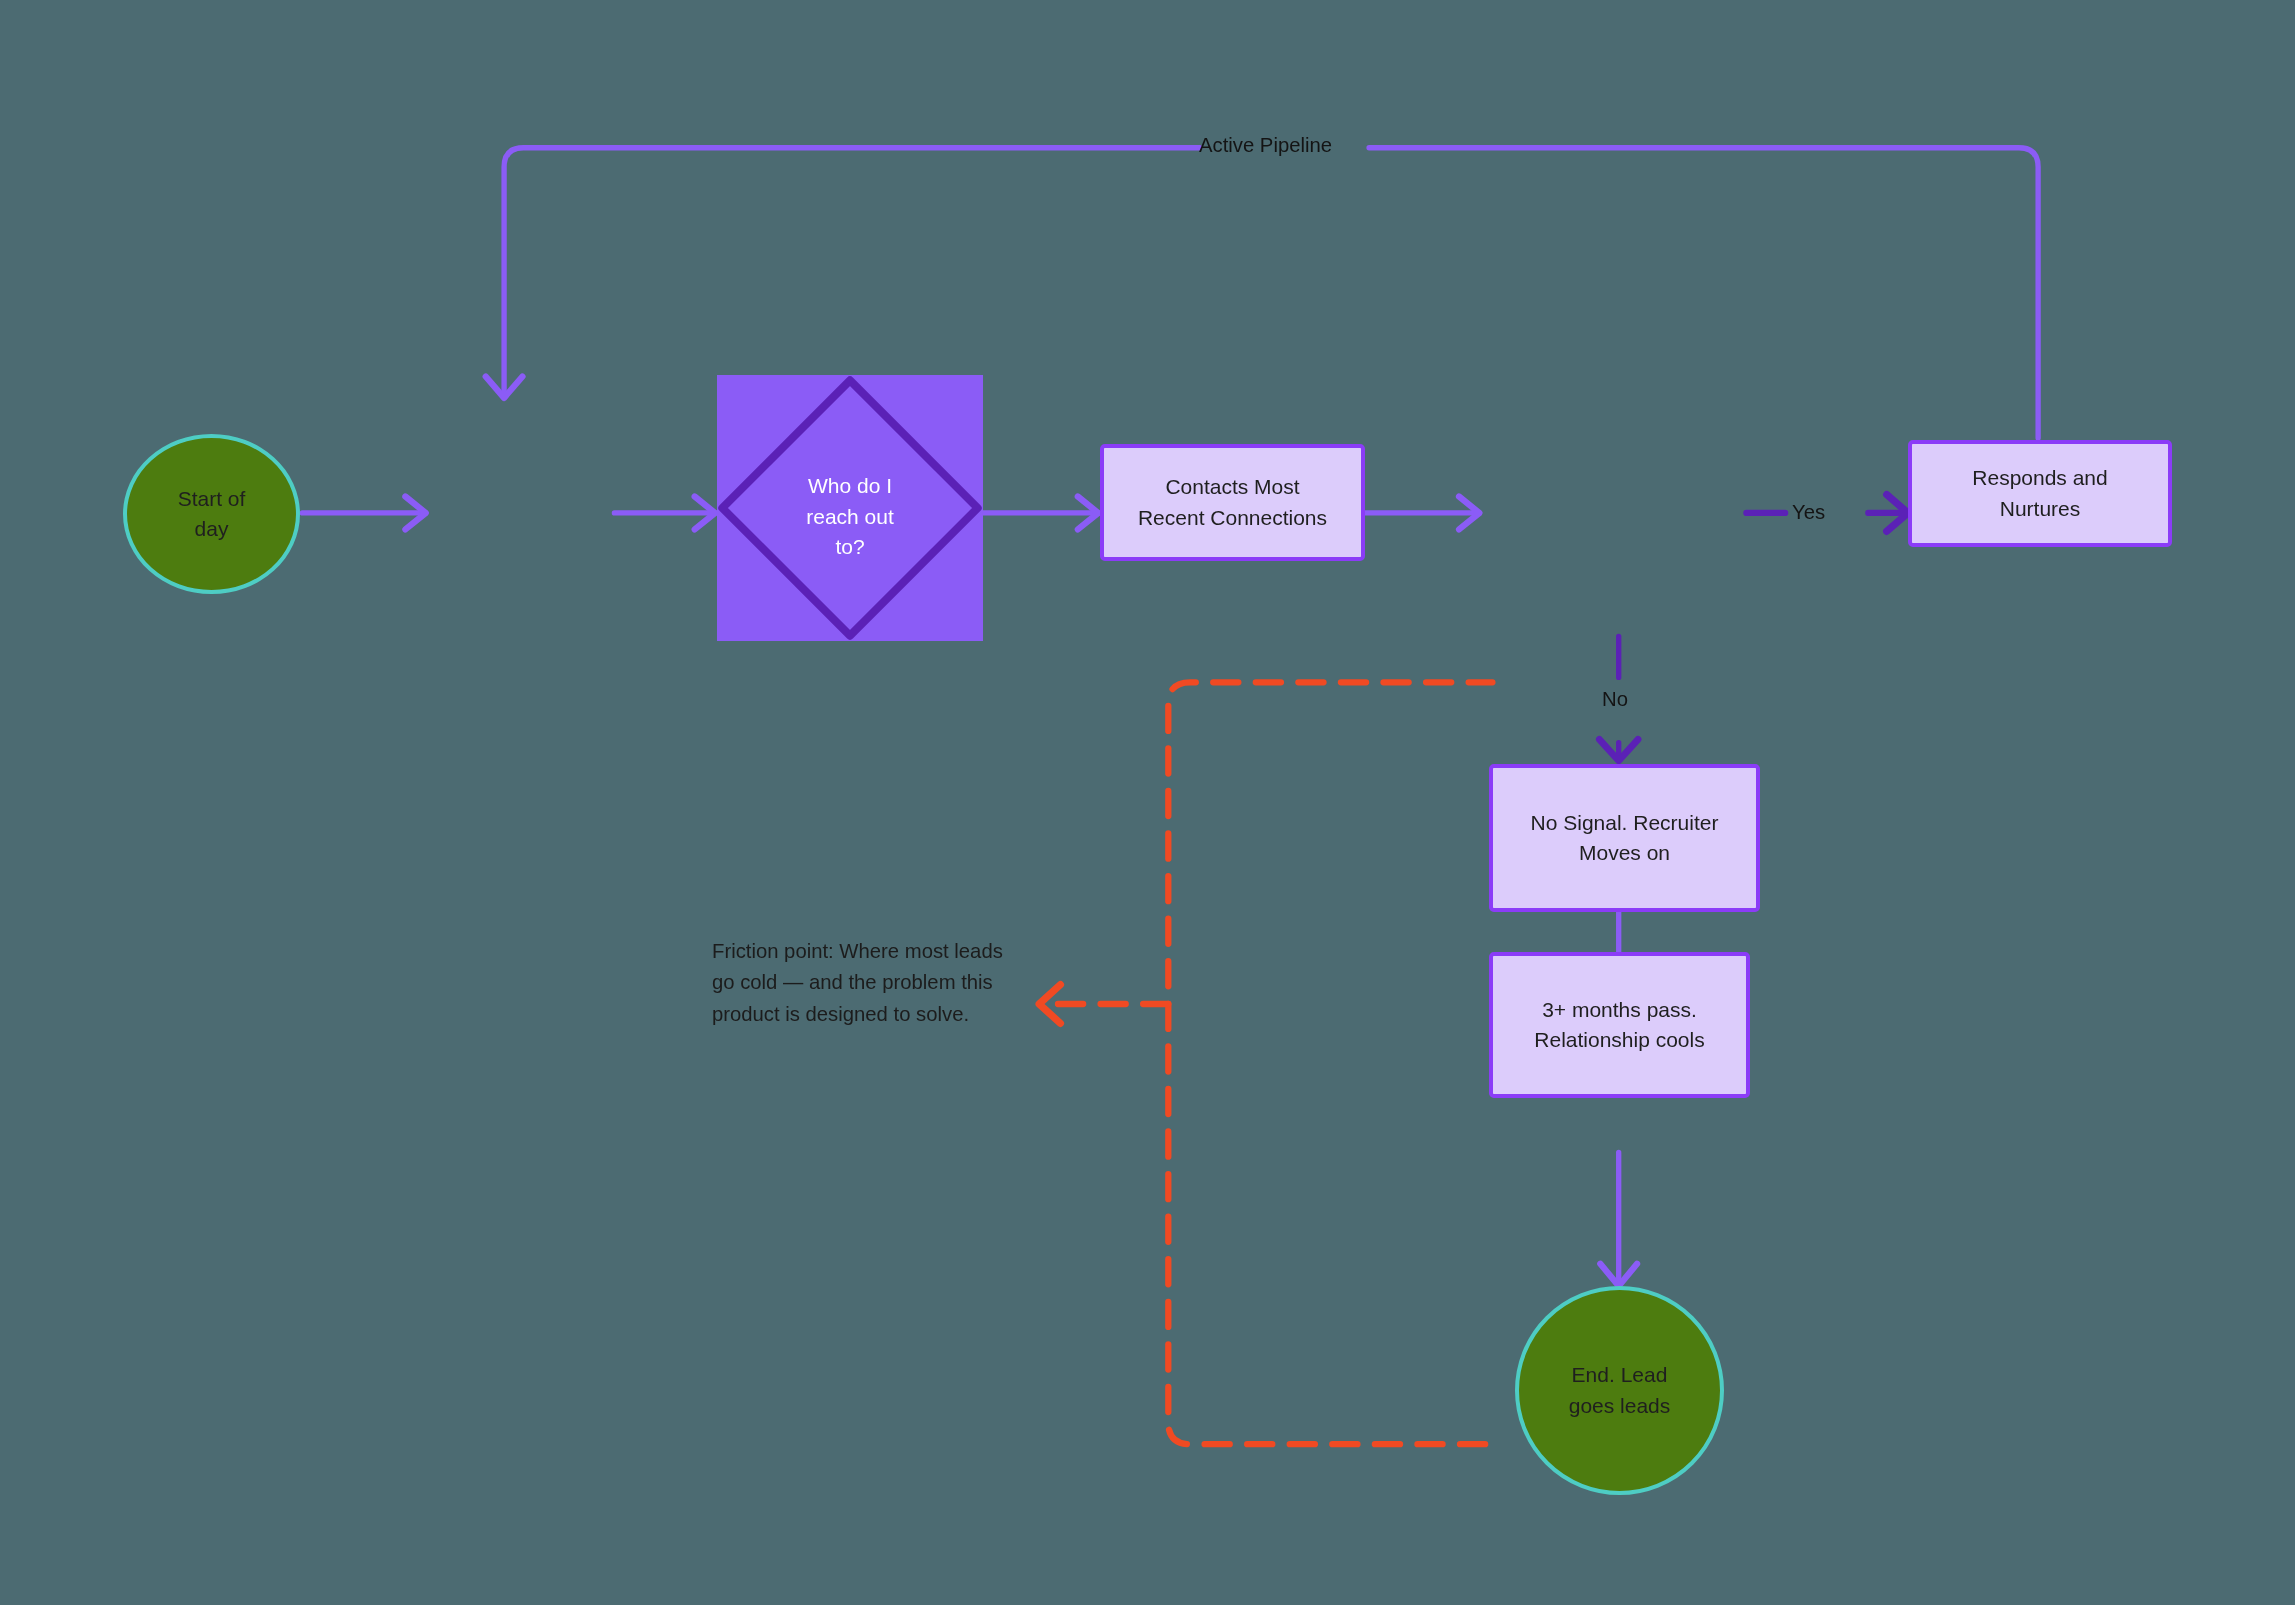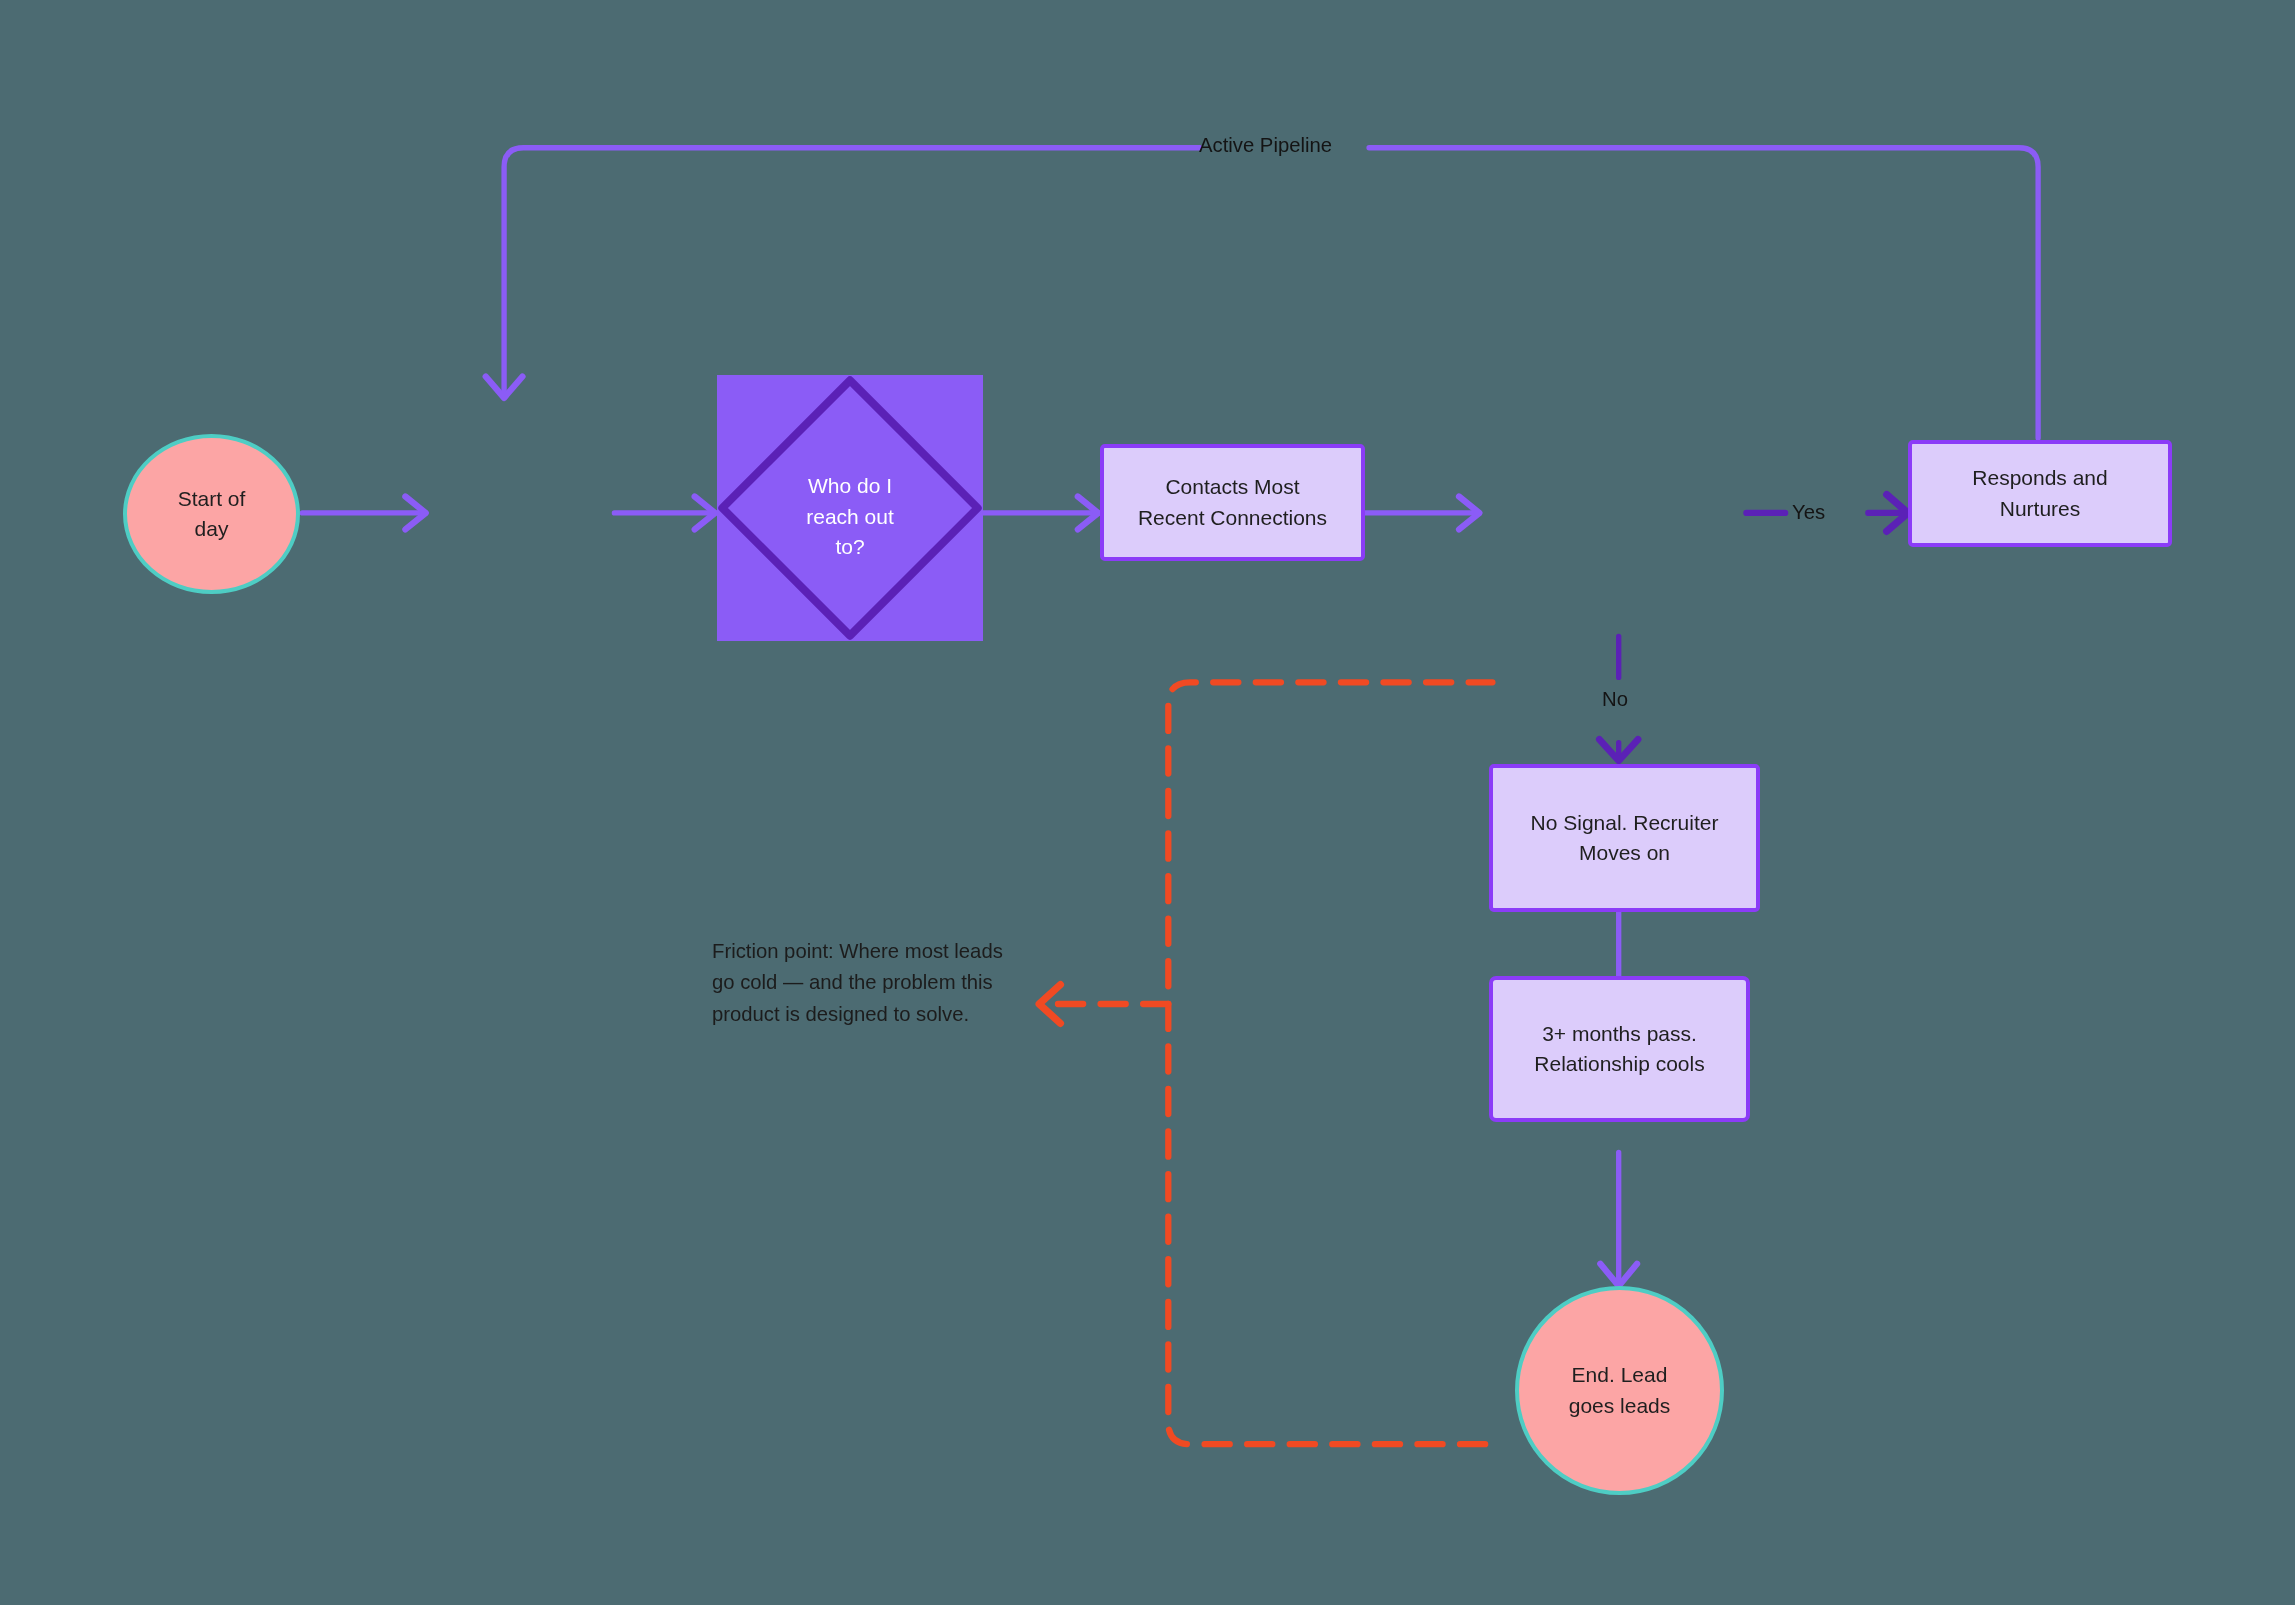--- a/index.html
+++ b/index.html
@@ -50,21 +50,21 @@
     left: 0; top: 0;
     width: 100%;
     height: 100%;
   }
   .node-decision .diamond-label {
     position: relative;
     z-index: 2;
     width: 58%;
   }
   .node-terminal {
-    background: #fca5a5;
+    background: #4d7c0f;
     border: 4.4px solid #4ECDC4;
     border-radius: 50%;
     color: #1F1F1F;
     font-size: 21px;
   }
   .edge-label {
     position: absolute;
     color: #141414;
     font-size: 20.3px;
     white-space: nowrap;
@@ -164,21 +164,21 @@
   <div class="node node-process" style="left:1908px; top:440px; width:264px; height:107px;">
     <span style="white-space:pre-line;">Responds and
 Nurtures</span>
   </div>
 
   <div class="node node-process" style="left:1489px; top:764px; width:271px; height:148px;">
     <span style="white-space:pre-line;">No Signal. Recruiter
 Moves on</span>
   </div>
 
-  <div class="node node-process" style="left:1489px; top:976px; width:261px; height:146px;border-radius:7px;">
+  <div class="node node-process" style="left:1489px; top:952px; width:261px; height:146px;">
     <span style="white-space:pre-line;">3+ months pass.
 Relationship cools</span>
   </div>
 
   <div class="node node-terminal" style="left:1515px; top:1286px; width:209px; height:209px;">
     <span style="white-space:pre-line;">End. Lead
 goes leads</span>
   </div>
 
   <div class="edge-label" style="left:1199px; top:134px;">Active Pipeline</div>

